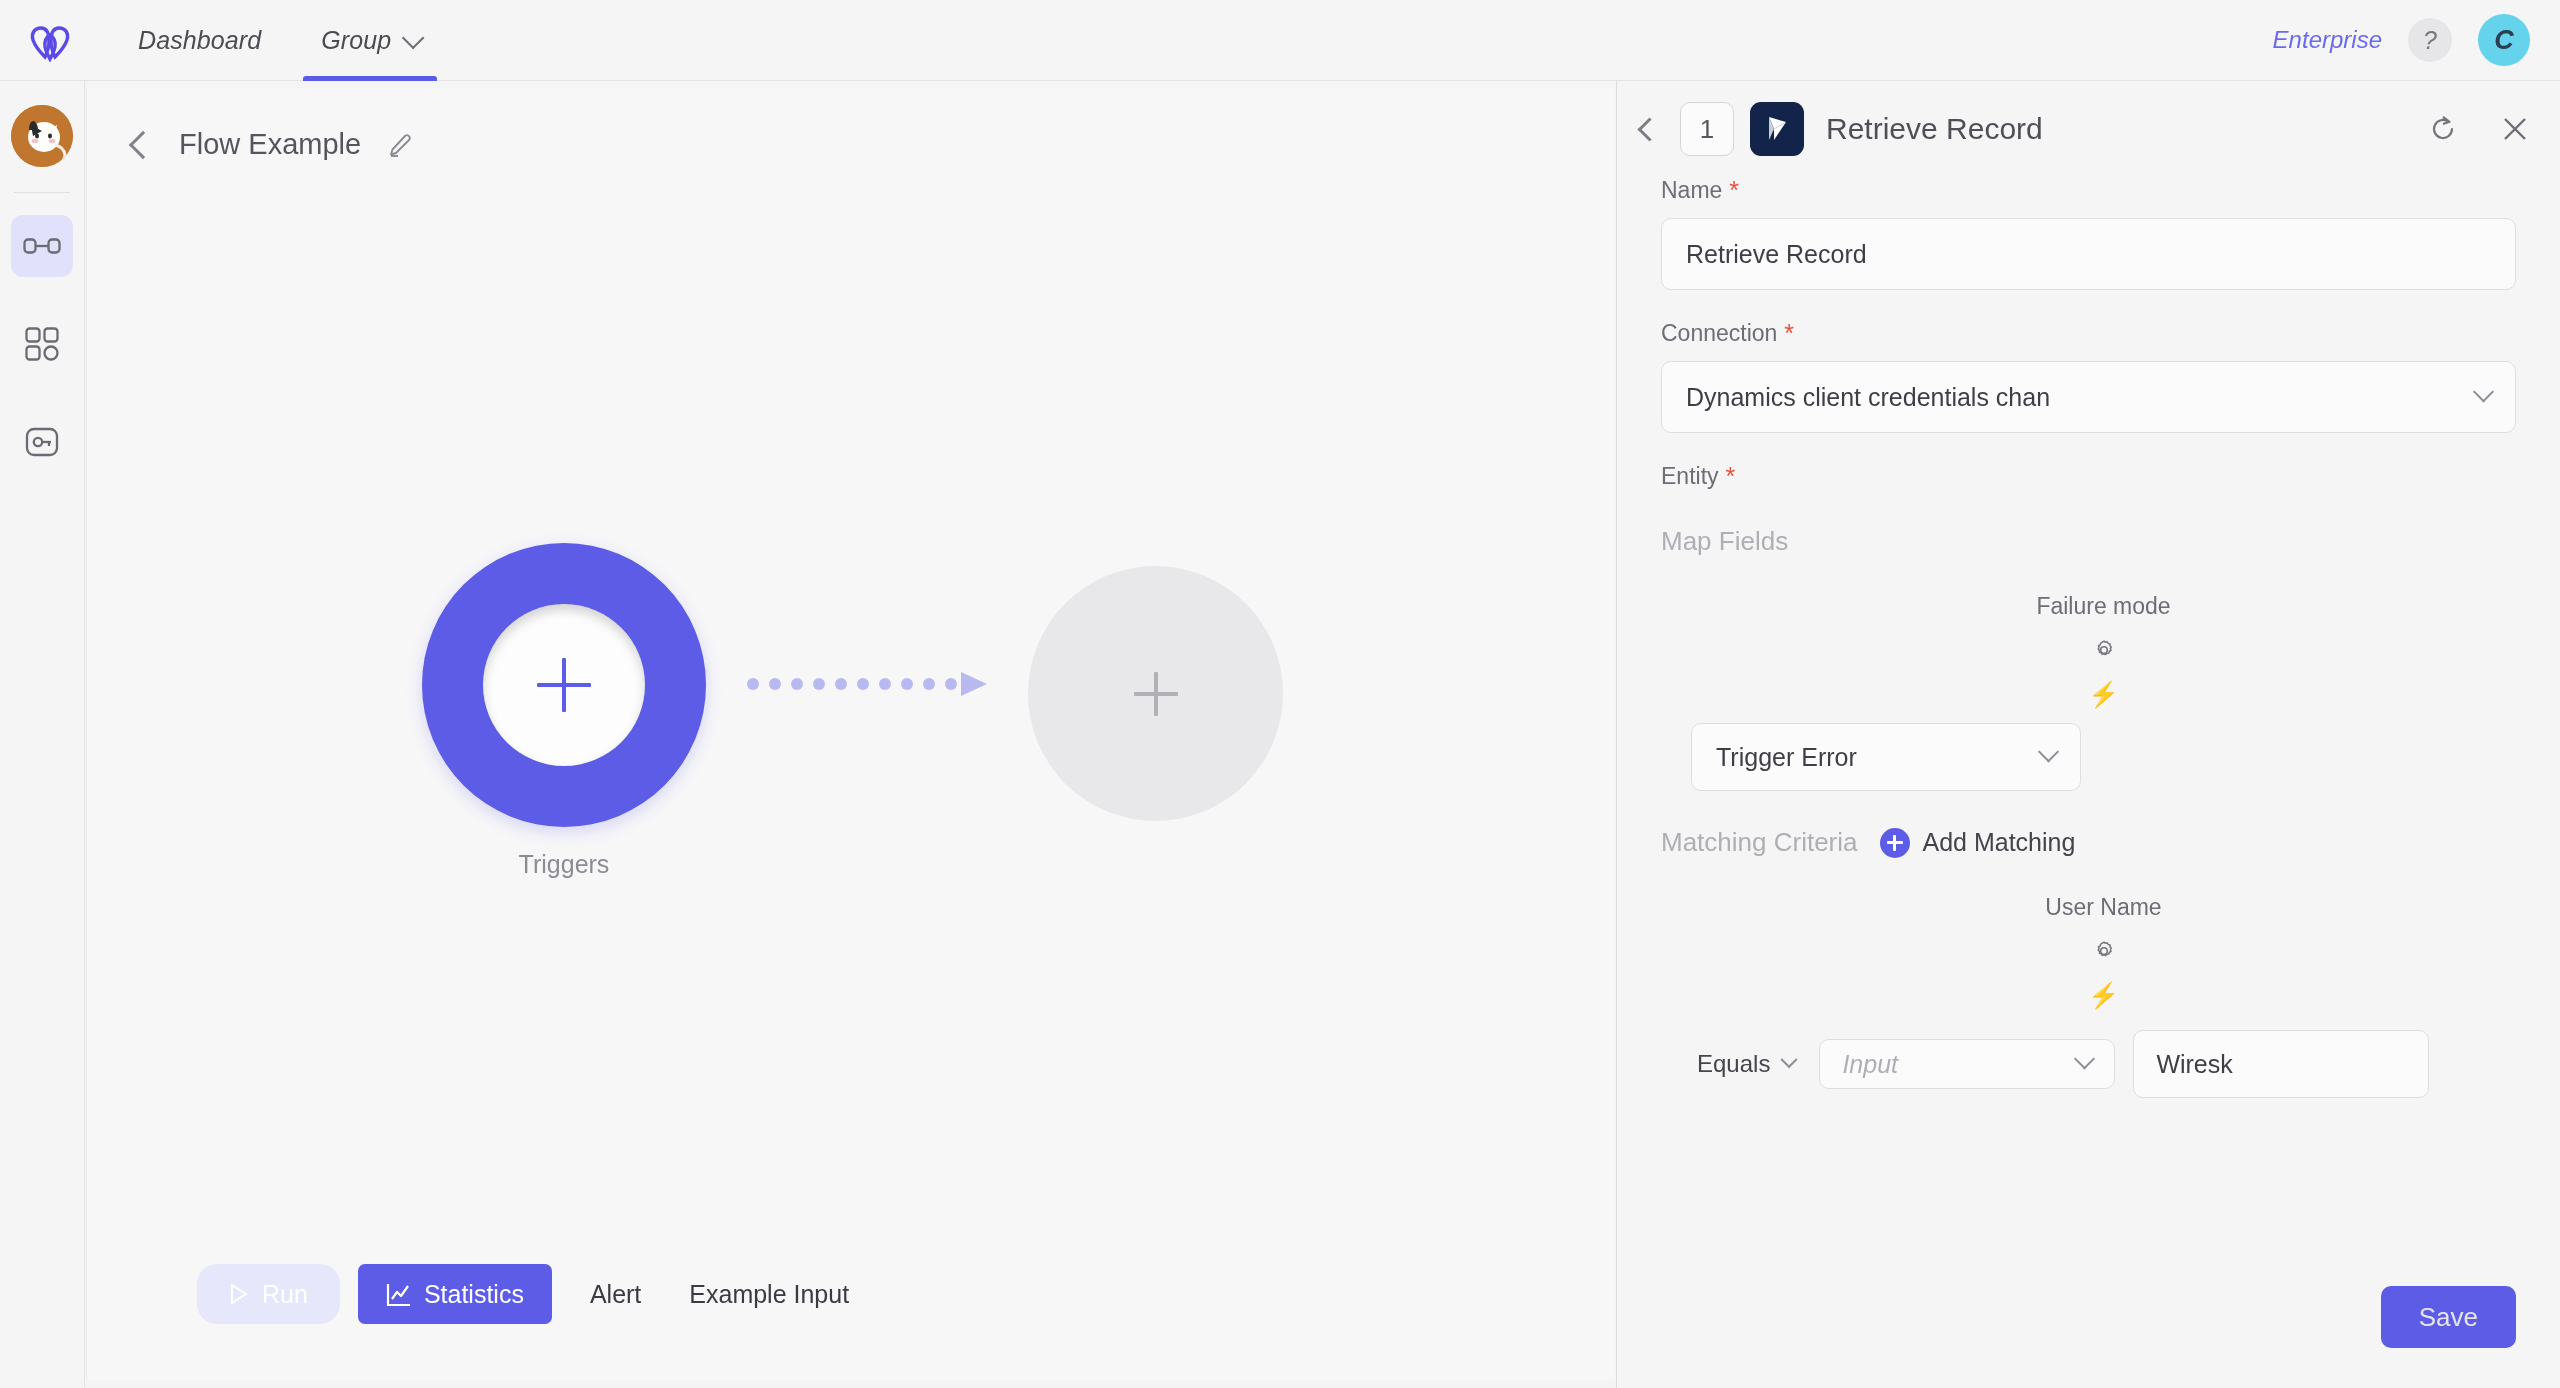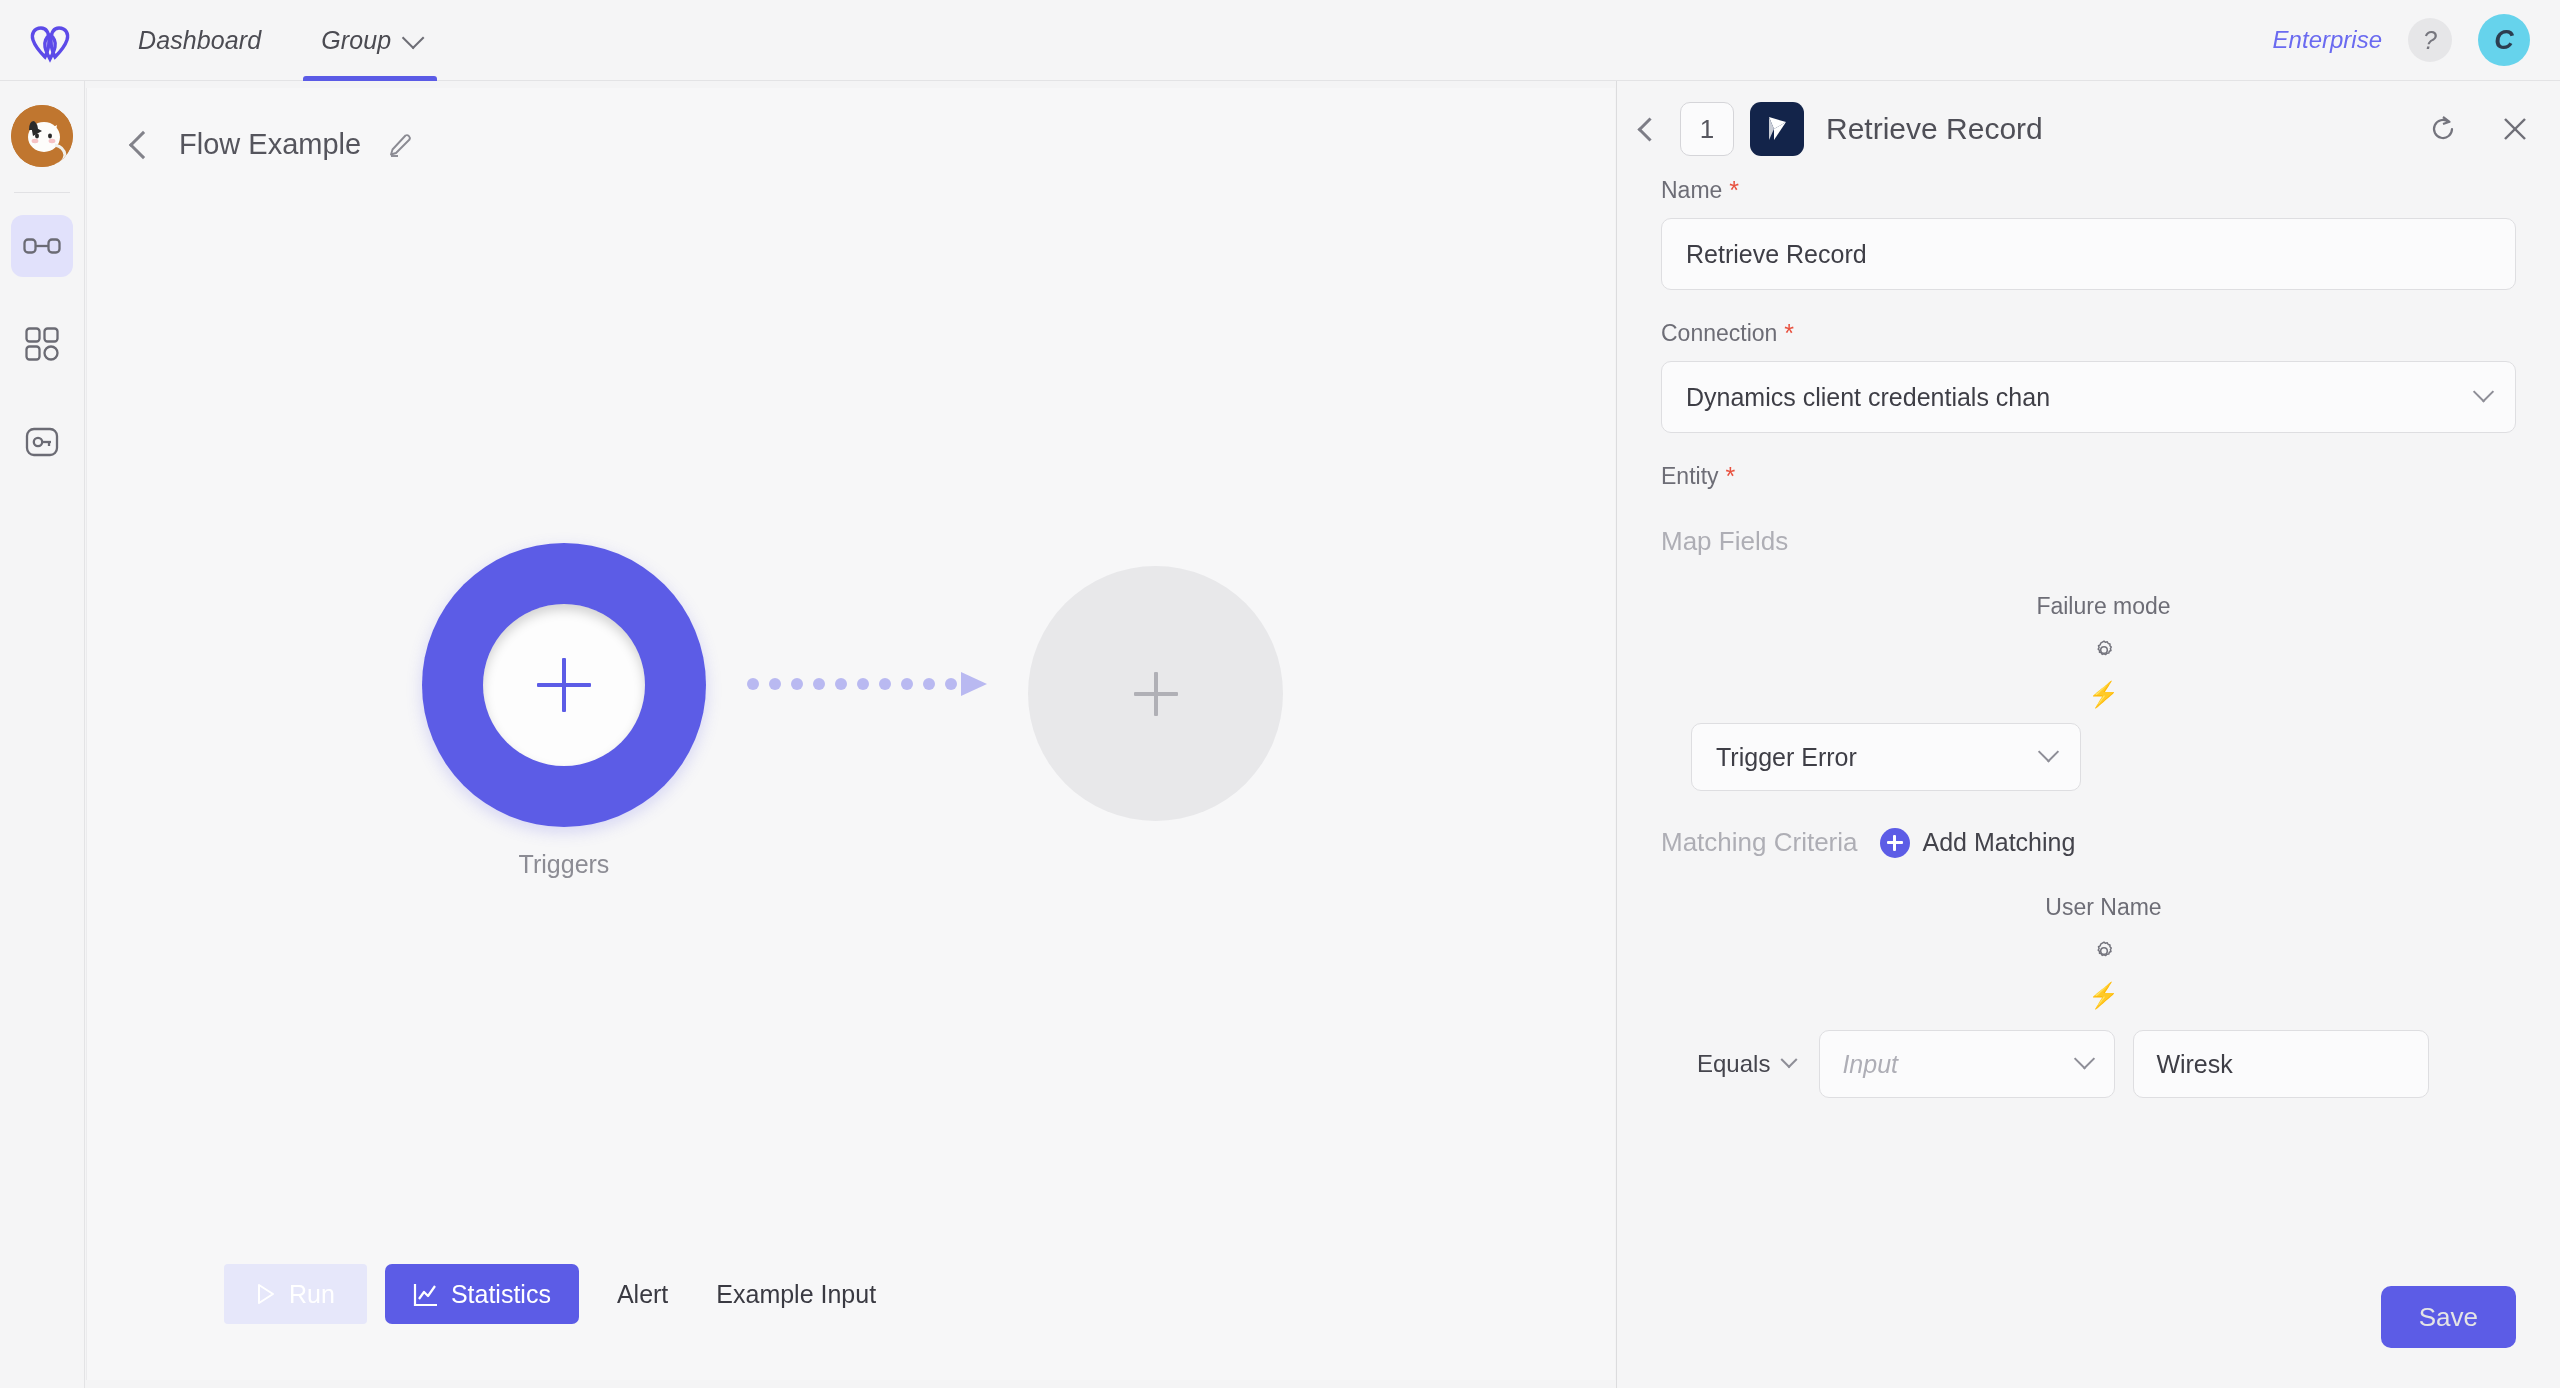--- a/index.html
+++ b/index.html
@@ -125,25 +125,24 @@
   }
   .plus-gray::before { left: 0; top: 20px; width: 44px; height: 4px; }
   .plus-gray::after { top: 0; left: 20px; height: 44px; width: 4px; }
 
   
   .canvas-toolbar {
     position: absolute; left: 110px; bottom: 56px;
     display: flex; align-items: center; gap: 18px;
   }
   .btn-run {
-    height: 60px; padding: 0 32px; border-radius: 4px;
+    height: 60px; padding: 0 32px; border-radius: 20px;
     background: #e6e7fa; color: #ffffff; font-size: 25px;
     display: flex; align-items: center; gap: 13px; cursor: not-allowed;
     border: none;
-    margin-left: 27px;
   }
   .btn-stats {
     height: 60px; padding: 0 28px; border-radius: 7px;
     background: #5c5ce6; color: #ffffff; font-size: 25px;
     display: flex; align-items: center; gap: 13px; cursor: pointer; border: none;
   }
   .link-plain {
     font-size: 25px; color: #3a3a42; cursor: pointer; padding: 0 10px; margin-left: 10px;
   }
 
@@ -221,21 +220,21 @@
   .criteria-row { display: flex; align-items: center; gap: 18px; margin-top: 20px; }
   .op-select {
     display: flex; align-items: center; gap: 13px; font-size: 24px;
     color: #45454d; cursor: pointer; padding: 0 6px;
   }
   .mini-caret {
     width: 12px; height: 12px; border-right: 2.2px solid #8e8e97;
     border-bottom: 2.2px solid #8e8e97; transform: rotate(45deg) translate(-3px,-3px);
   }
   .input-select {
-    width: 296px; height: 68px; border: 1.5px solid #dedee1; border-radius: 10px;
+    width: 296px; height: 50px; border: 1.5px solid #dedee1; border-radius: 10px;
     background: #fbfbfc; display: flex; align-items: center; padding: 0 22px;
     font-size: 25px; color: #aeaeb6; font-style: italic; cursor: pointer;
   }
   .input-text {
     width: 296px; height: 68px; border: 1.5px solid #dedee1; border-radius: 10px;
     background: #fbfbfc; display: flex; align-items: center; padding: 0 22px;
     font-size: 25px; color: #3e3e46; cursor: text;
   }
   .input-select .ph { flex: 1; }
 

